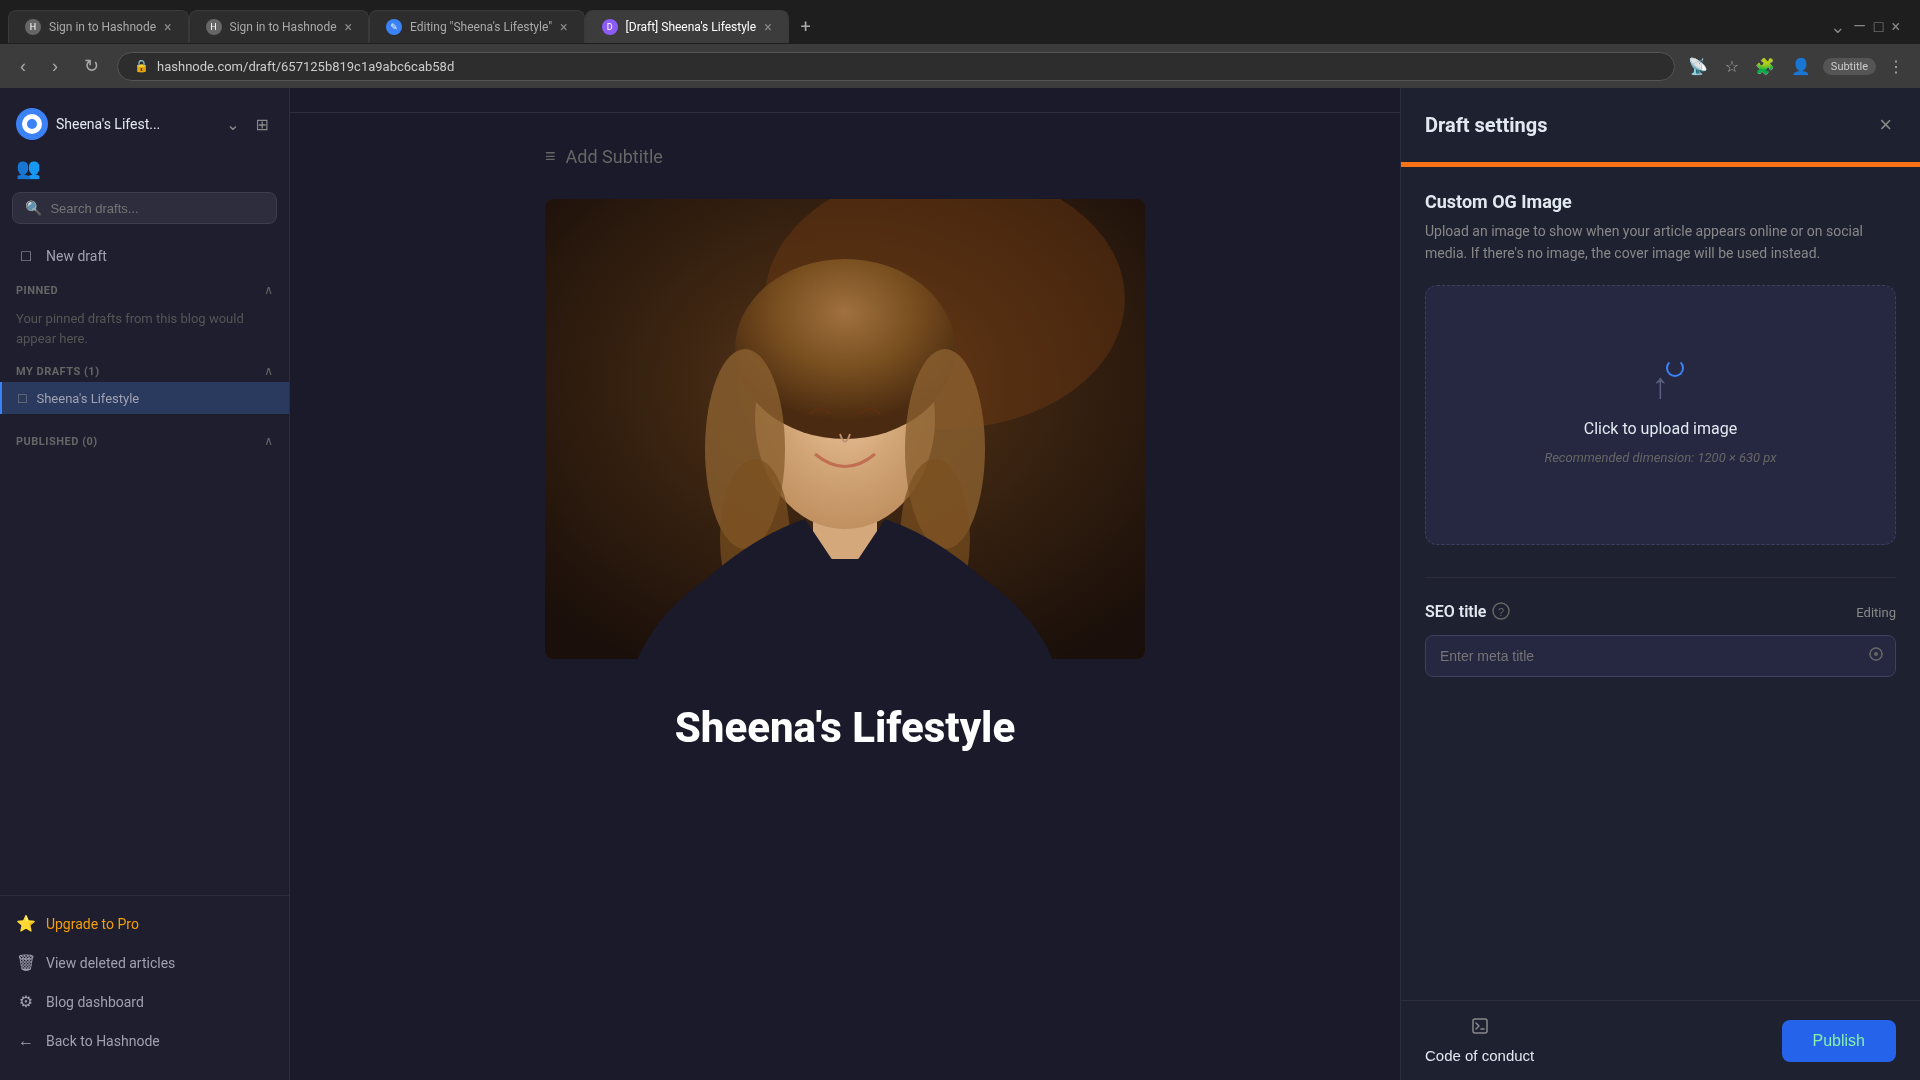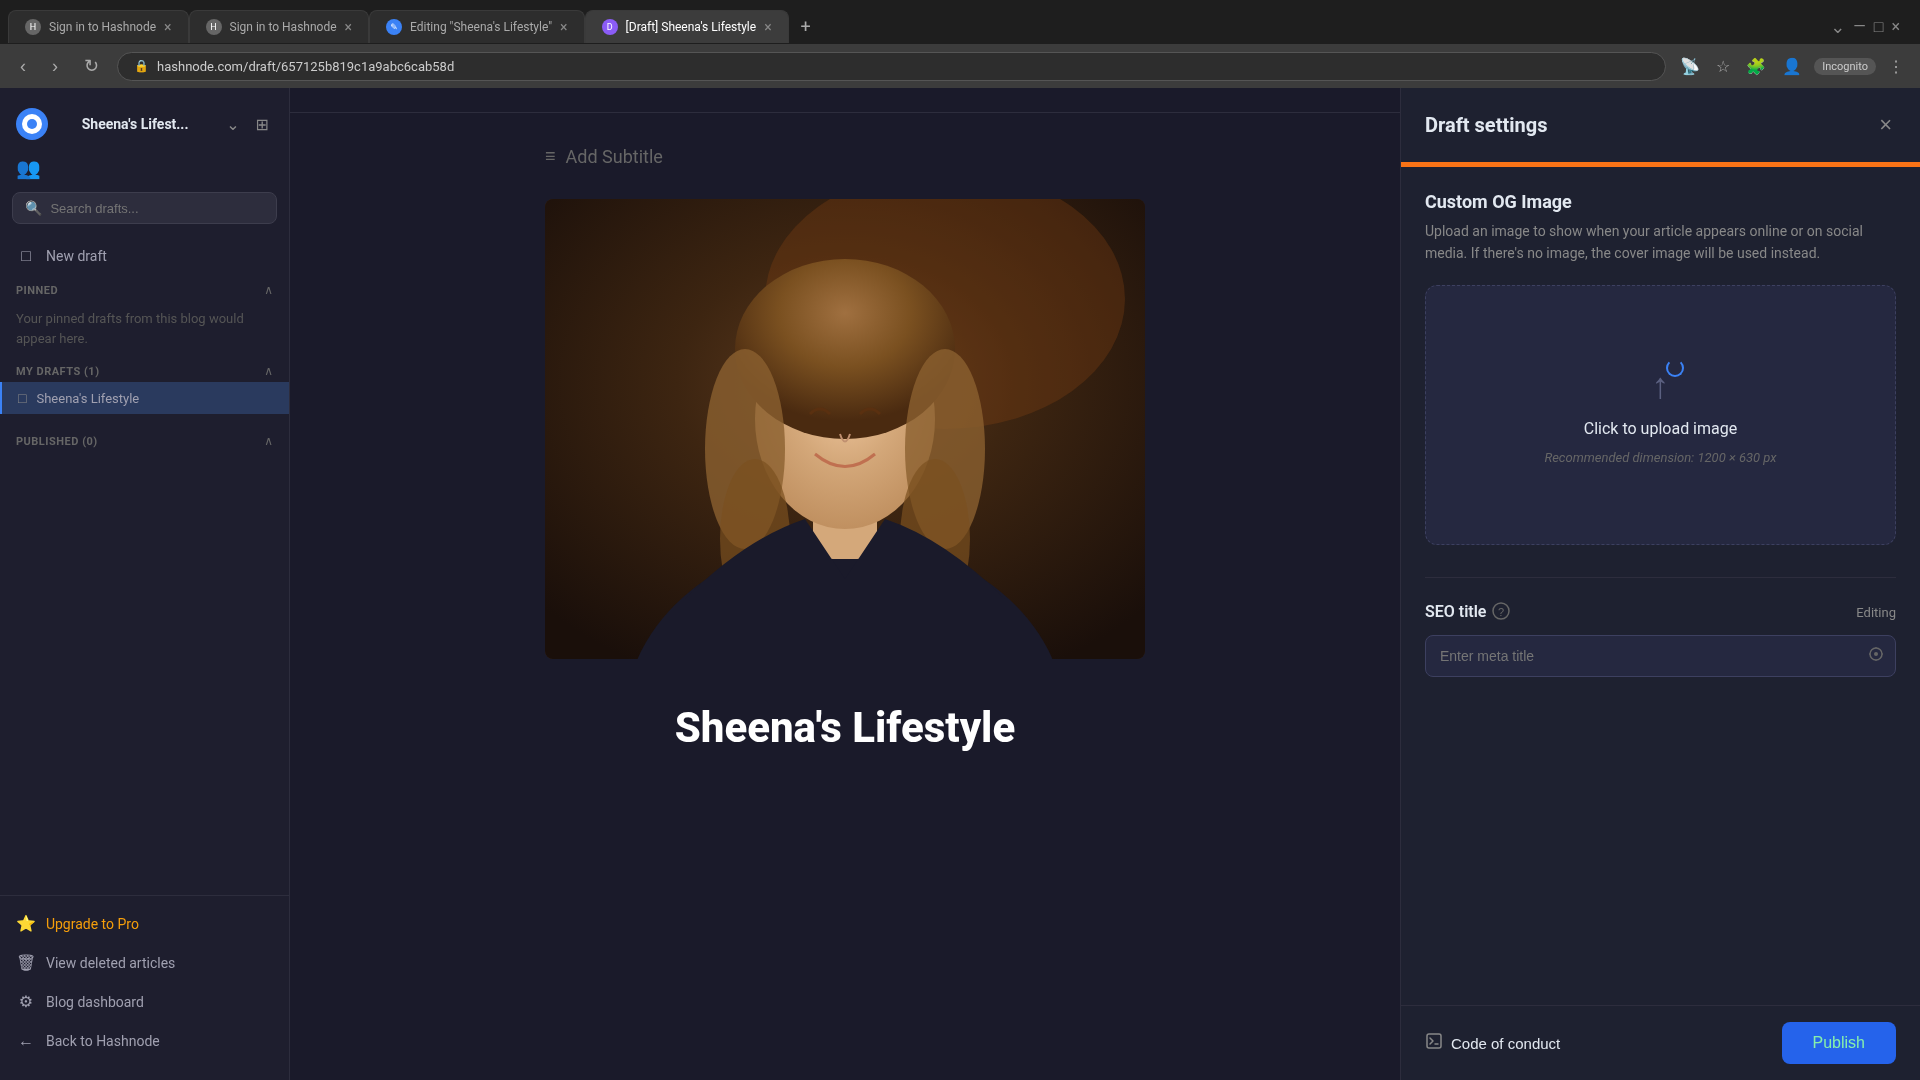--- a/index.html
+++ b/index.html
@@ -28,21 +28,21 @@
 
     
     .app { display: flex; height: calc(1080px - 88px); width: 100%; }
 
     
     .sidebar { width: 290px; background: #1e1e2e; border-right: 1px solid #2d2d3d; display: flex; flex-direction: column; padding: 12px 0; flex-shrink: 0; }
     .sidebar-header { display: flex; align-items: center; gap: 8px; padding: 8px 16px 12px; }
     .blog-logo { width: 32px; height: 32px; background: #3b82f6; border-radius: 50%; display: flex; align-items: center; justify-content: center; flex-shrink: 0; }
     .blog-logo-inner { width: 20px; height: 20px; background: #fff; border-radius: 50%; display: flex; align-items: center; justify-content: center; }
     .blog-logo-dot { width: 10px; height: 10px; background: #3b82f6; border-radius: 50%; }
-    .blog-name { color: #e2e8f0; font-size: 14px; font-weight: 700; flex: 1; text-align: center; }
+    .blog-name { color: #e2e8f0; font-size: 14px; font-weight: 400; flex: 1; }
     .sidebar-header-actions { display: flex; gap: 8px; }
     .sidebar-icon-btn { color: #888; background: none; border: none; cursor: pointer; font-size: 16px; padding: 4px; }
 
     .search-box { margin: 0 12px 12px; background: #2d2d3d; border: 1px solid #3d3d4d; border-radius: 8px; padding: 7px 12px; display: flex; align-items: center; gap: 8px; }
     .search-icon { color: #666; font-size: 14px; }
     .search-input { background: none; border: none; color: #999; font-size: 13px; outline: none; flex: 1; }
 
     .sidebar-item { display: flex; align-items: center; gap: 10px; padding: 10px 16px; color: #a0a0b0; font-size: 14px; cursor: pointer; }
     .sidebar-item-icon { font-size: 16px; width: 20px; text-align: center; }
 
@@ -100,21 +100,21 @@
     .seo-label { font-size: 16px; font-weight: 600; color: #e2e8f0; }
     .seo-help { color: #888; font-size: 14px; cursor: pointer; }
     .optional-badge { color: #888; font-size: 13px; }
 
     .seo-input { width: 100%; background: #252840; border: 1px solid #3d4060; border-radius: 8px; padding: 12px 40px 12px 14px; color: #999; font-size: 14px; outline: none; position: relative; }
     .seo-input-wrapper { position: relative; }
     .seo-input-icon { position: absolute; right: 12px; top: 50%; transform: translateY(-50%); color: #666; font-size: 16px; }
 
     
     .draft-settings-footer { display: flex; align-items: center; justify-content: space-between; padding: 16px 24px; border-top: 1px solid #2d2d3d; background: #1e2130; }
-    .code-of-conduct-btn { display: flex; align-items: center; gap: 8px; color: #e2e8f0; font-size: 15px; cursor: pointer; background: none; border: none; }
+    .code-of-conduct-btn { display: flex; align-items: center; gap: 8px; color: #e2e8f0; font-size: 15px; cursor: pointer; background: none; border: none; flex-direction: column; }
     .code-icon { font-size: 16px; color: #888; }
     .publish-btn { background: #2563eb; color: #86efac; border: none; border-radius: 8px; padding: 12px 31px; font-size: 16px; font-weight: 400; cursor: pointer; }
   </style>
 </head>
 <body>
 
 <div class="browser-chrome">
 
   <div class="browser-tabs">
     <div class="tab">
@@ -160,21 +160,21 @@
     <button class="nav-btn">↻</button>
     <div class="url-bar">
       <span style="color:#888;font-size:12px;">🔒</span>
       <span class="url-text">hashnode.com/draft/657125b819c1a9abc6cab58d</span>
     </div>
     <div class="browser-actions">
       <button class="browser-action-btn">📡</button>
       <button class="browser-action-btn">☆</button>
       <button class="browser-action-btn">🧩</button>
       <button class="browser-action-btn">👤</button>
-      <span class="incognito-badge">Incognito</span>
+      <span class="incognito-badge">Subtitle</span>
       <button class="browser-action-btn">⋮</button>
     </div>
   </div>
 </div>
 
 <div class="app">
 
   <div class="sidebar">
 
     <div class="sidebar-header">

